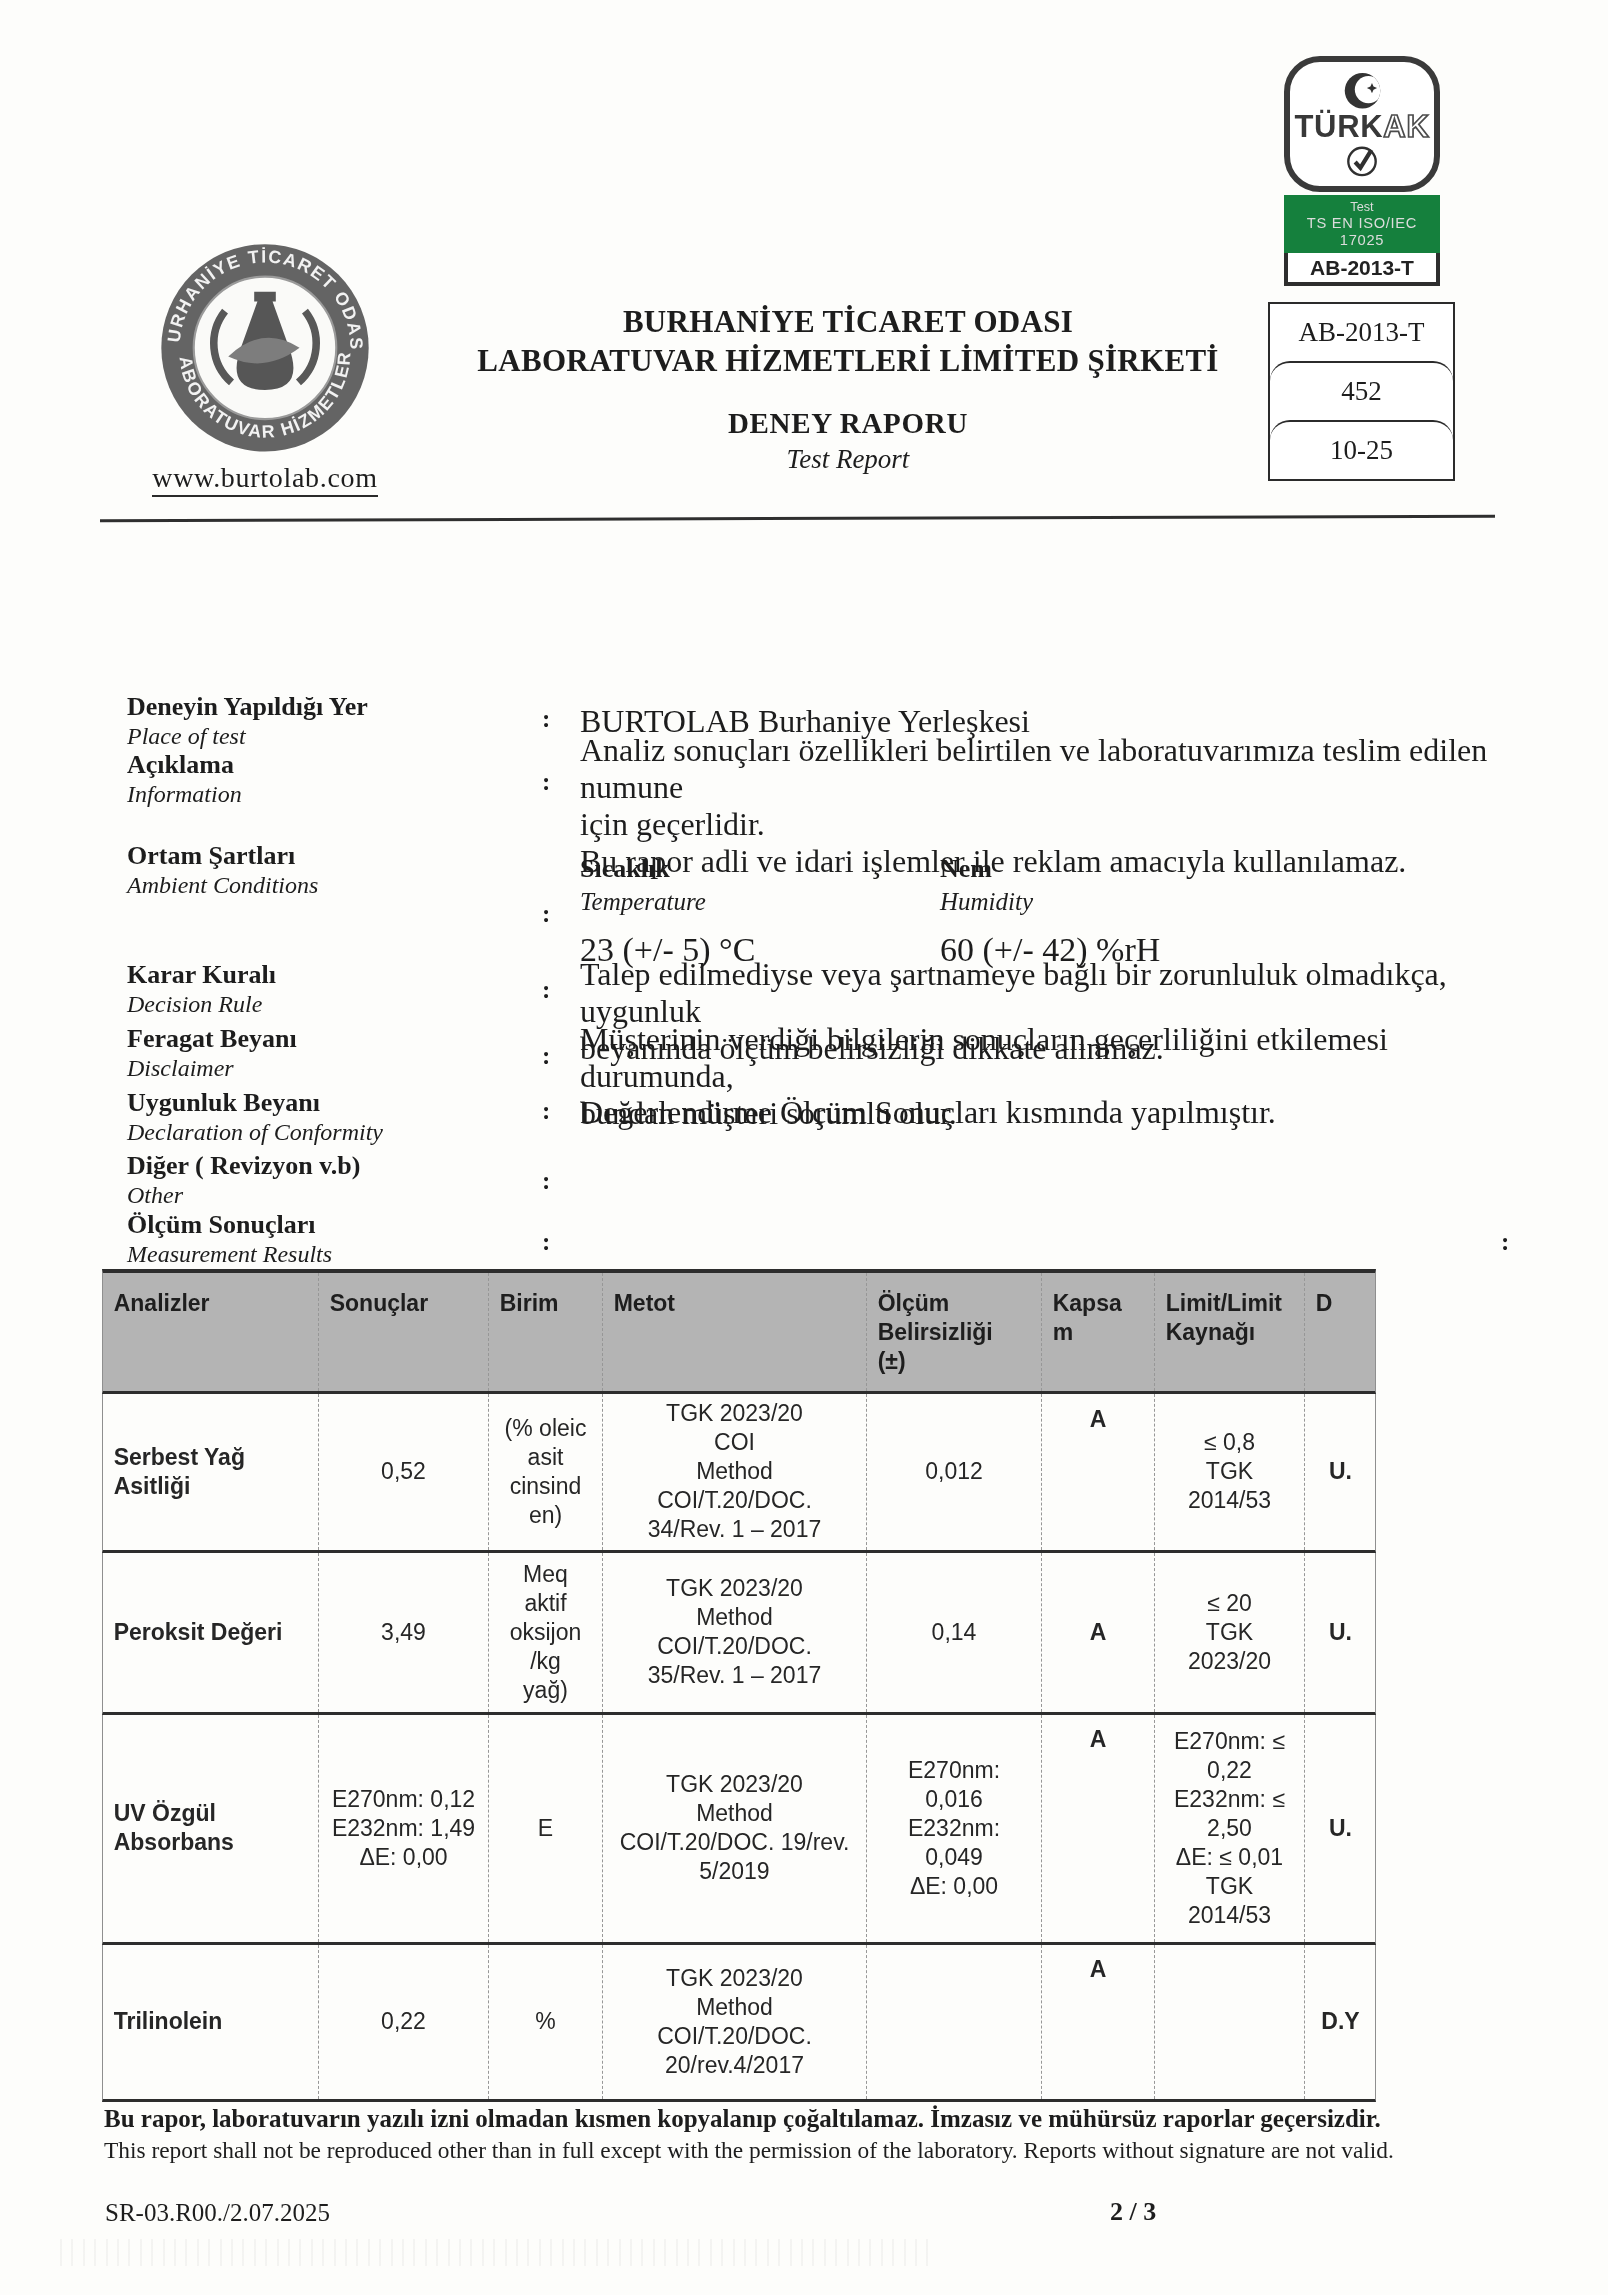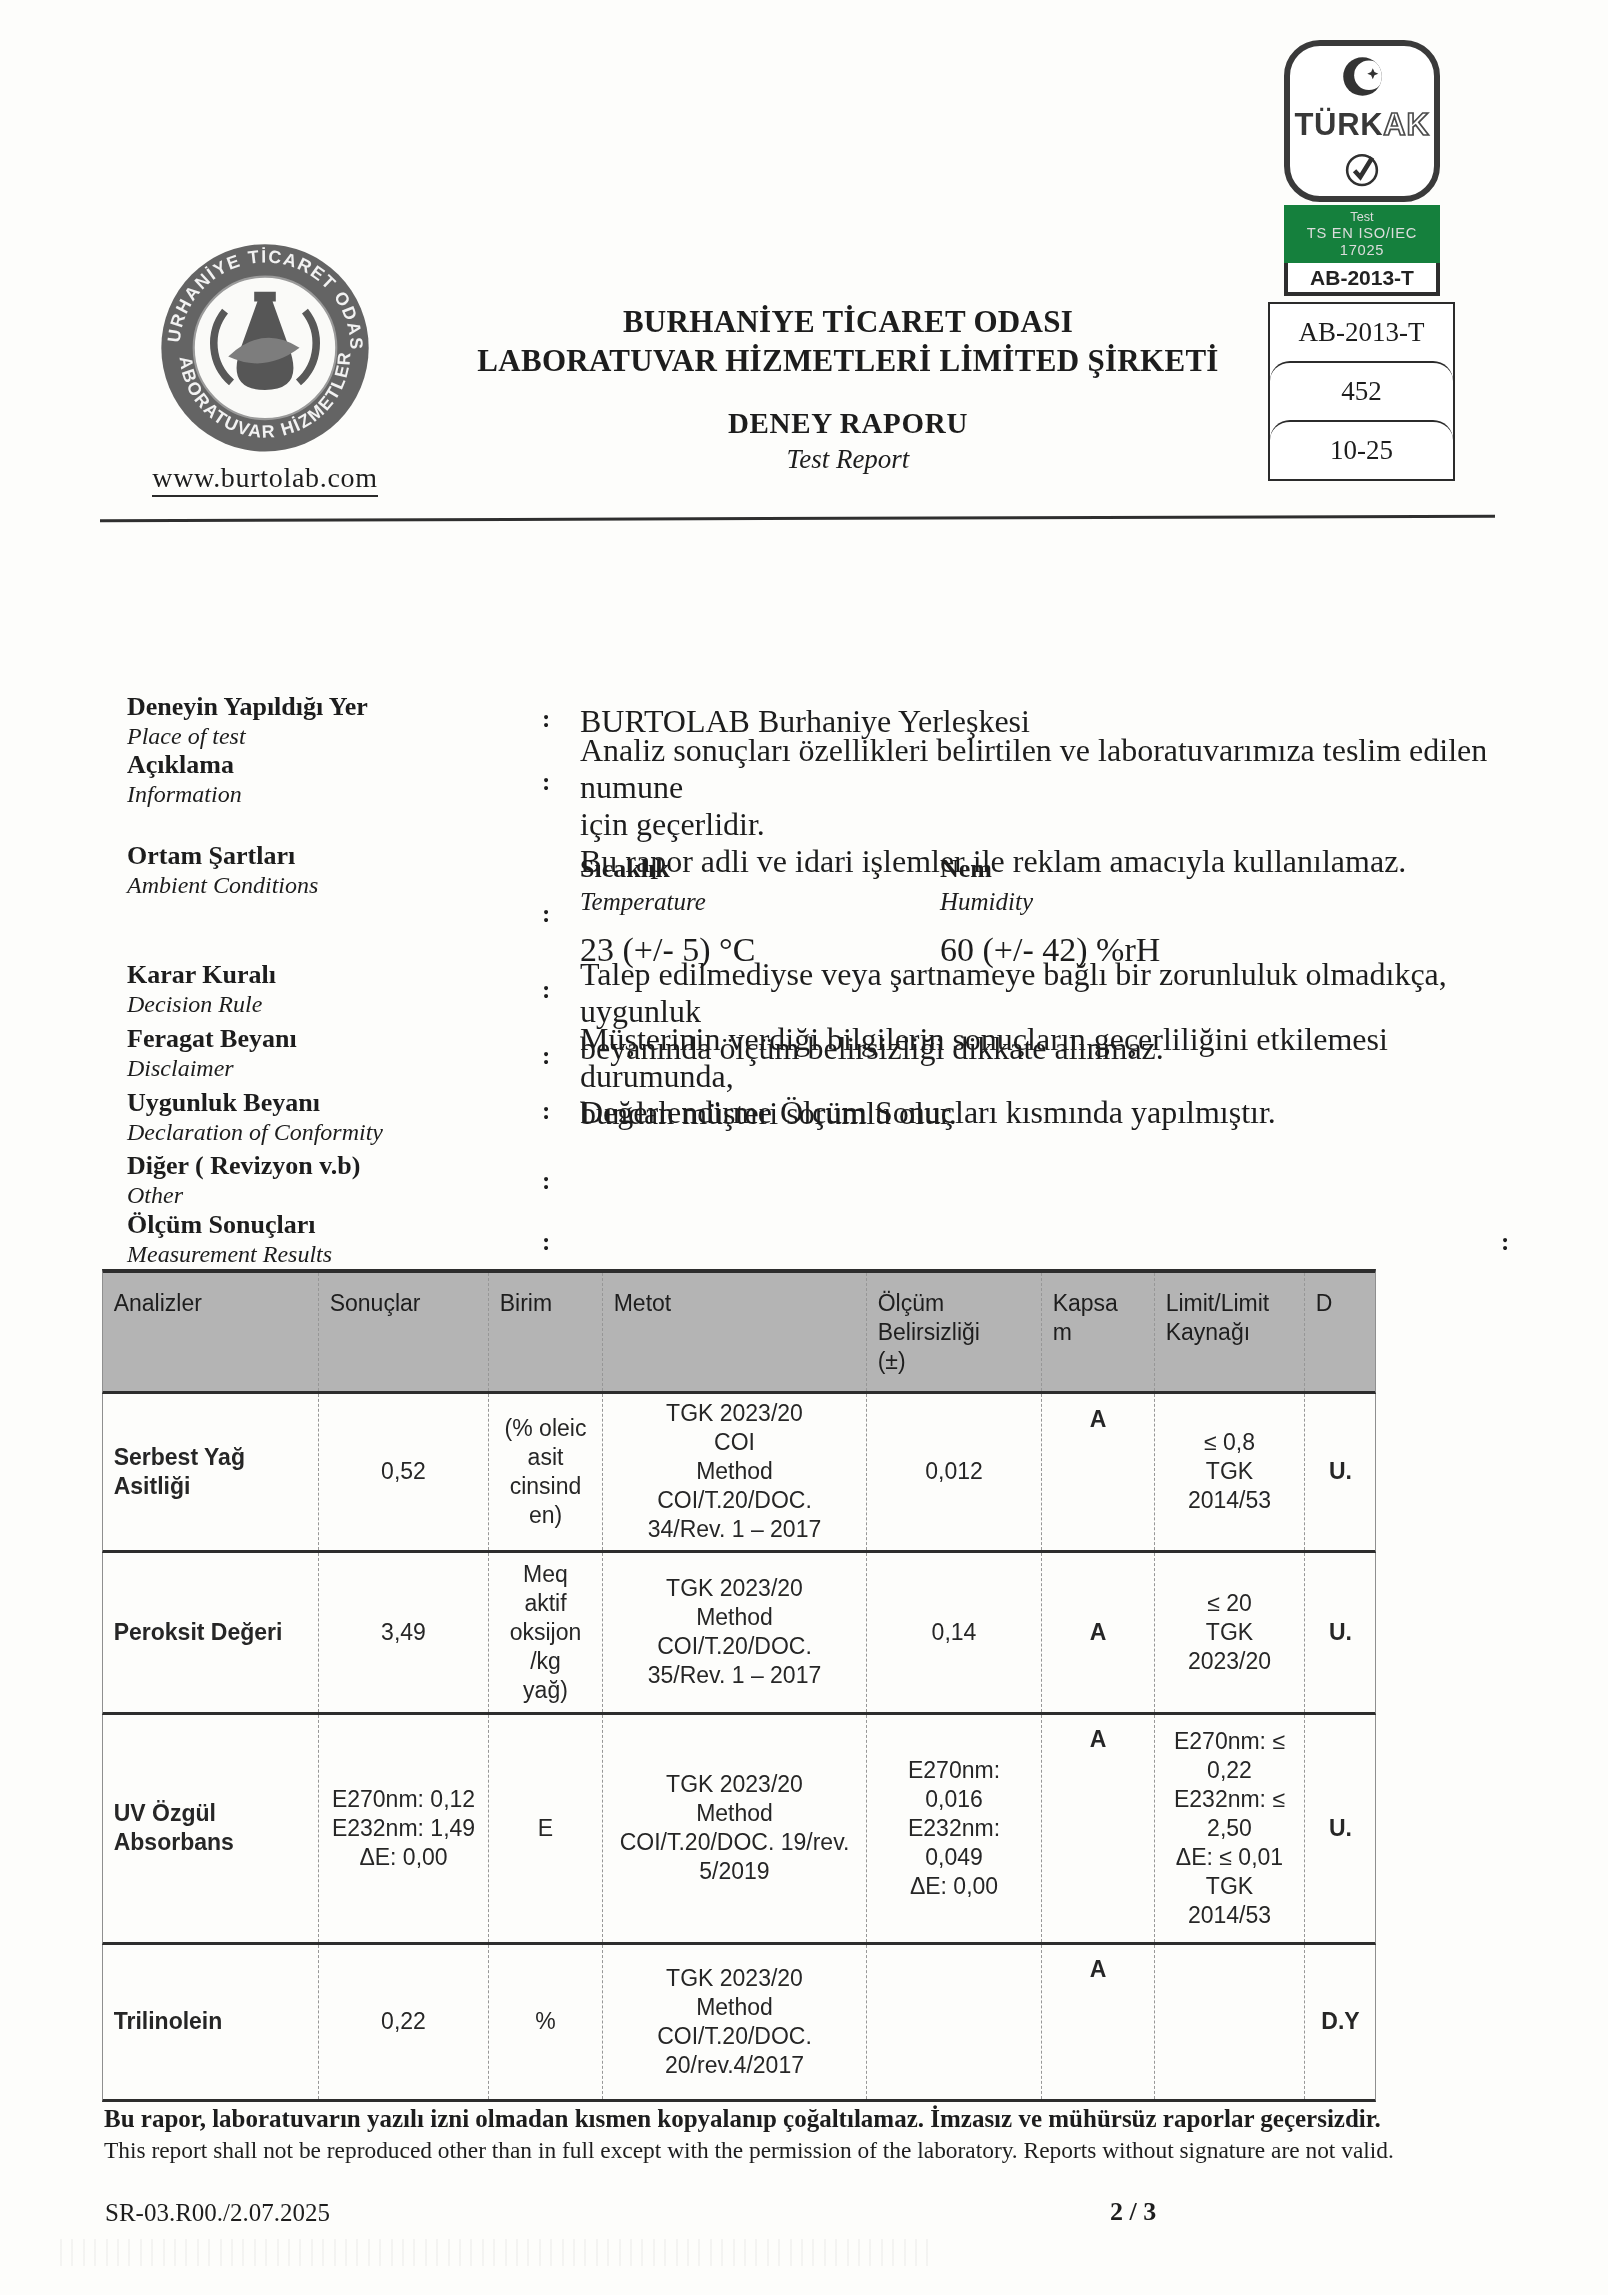--- a/index.html
+++ b/index.html
@@ -14,22 +14,22 @@
   .seal-wrap { position:absolute; left:148px; top:242px; width:234px; text-align:center; }
   .seal-wrap svg { display:block; margin:0 auto; }
   .website { margin-top:4px; font-size:28px; letter-spacing:0.7px; border-bottom:2.7px solid #2a2a2a; display:inline-block; padding-bottom:1.3px; }
 
   .title-block { position:absolute; left:427px; top:302px; width:842px; text-align:center; }
   .org-line { font-weight:bold; font-size:31px; line-height:39px; letter-spacing:0.3px; }
   .report-title { font-weight:bold; font-size:29px; margin-top:27px; letter-spacing:0.7px; }
   .report-title-en { font-style:italic; font-size:27px; margin-top:4px; }
 
   .turkak { position:absolute; left:1284px; top:40px; width:156px; font-family:"Liberation Sans","DejaVu Sans",sans-serif; }
-  .turkak-box { box-sizing:border-box; height:162px; border:6px solid #3a3a3a; border-radius:36px; background:#fff;
-                display:flex; flex-direction:column; align-items:center; justify-content:space-between; padding:8px 0 6.7px; }
+  .turkak-box { box-sizing:border-box; height:136px; border:6px solid #3a3a3a; border-radius:36px; background:#fff;
+                display:flex; flex-direction:column; align-items:center; padding:8px 0 6.7px;margin-top:16px; }
   .turkak-word { font-weight:bold; font-size:31px; letter-spacing:0.7px; color:#383838; line-height:31px; }
   .turkak-word .outline { color:#fff; -webkit-text-stroke:1.7px #4c4c4c; }
   .turkak-band { margin-top:3.3px; background:#15803d; color:#dcdcdc; text-align:center; padding:3.3px 0 4px; }
   .turkak-band .b1 { font-size:12.7px; line-height:16px; }
   .turkak-band .b2 { font-size:14.7px; line-height:17.4px; letter-spacing:0.7px; }
   .turkak-abbox { box-sizing:border-box; border:4px solid #2e2e2e; border-top:none; background:#fff; text-align:center;
                   font-weight:bold; font-size:21px; line-height:29px; color:#222; }
 
   .refbox { position:absolute; left:1268px; top:302px; width:183px; border:2.7px solid #2b2b2b; background:#fff; }
   .refbox .cell { height:57px; display:flex; align-items:center; justify-content:center; font-size:27px; }
@@ -51,21 +51,21 @@
   
   .lab-table { position:absolute; left:102px; top:1269px; width:1274px;
                font-family:"Liberation Sans","DejaVu Sans",sans-serif; color:#262626; }
   .lt-row { display:grid; grid-template-columns:216px 170px 114px 264px 175px 113px 150px 71px;
             border-bottom:3.3px solid #2d2d2d; border-left:1.3px solid #8f8f8f; border-right:1.3px solid #8f8f8f; }
   .lt-head { background:#b4b4b4; border-top:4px solid #2d2d2d; min-height:118px; }
   .lt-cell { box-sizing:border-box; border-right:1.3px dashed #979797; padding:5.3px 5.3px;
              display:flex; align-items:center; justify-content:center; text-align:center;
              font-size:23px; line-height:29px; white-space:pre-line; }
   .lt-cell:last-child { border-right:none; }
-  .lt-head .lt-cell { font-weight:normal; color:#1e1e1e; align-items:flex-start; justify-content:flex-start;
+  .lt-head .lt-cell { font-weight:bold; color:#1e1e1e; align-items:flex-start; justify-content:flex-start;
                       text-align:left; padding:16px 6.7px 0 10.7px; }
   .c-analyte { justify-content:flex-start !important; text-align:left !important; padding-left:10.7px !important; font-weight:bold; }
   .c-scope { font-weight:bold; }
   .scope-top { align-items:flex-start !important; padding-top:10.7px !important; }
   .c-d { font-weight:bold; }
   .r1 { min-height:152px; } .r2 { min-height:159px; } .r3 { min-height:227px; } .r4 { min-height:154px; }
 
   
   .foot-tr { position:absolute; left:104px; top:2105px; width:1403px; font-weight:bold; font-size:25px; }
   .foot-en { position:absolute; left:104px; top:2137px; width:1436px; font-size:23.4px; }

